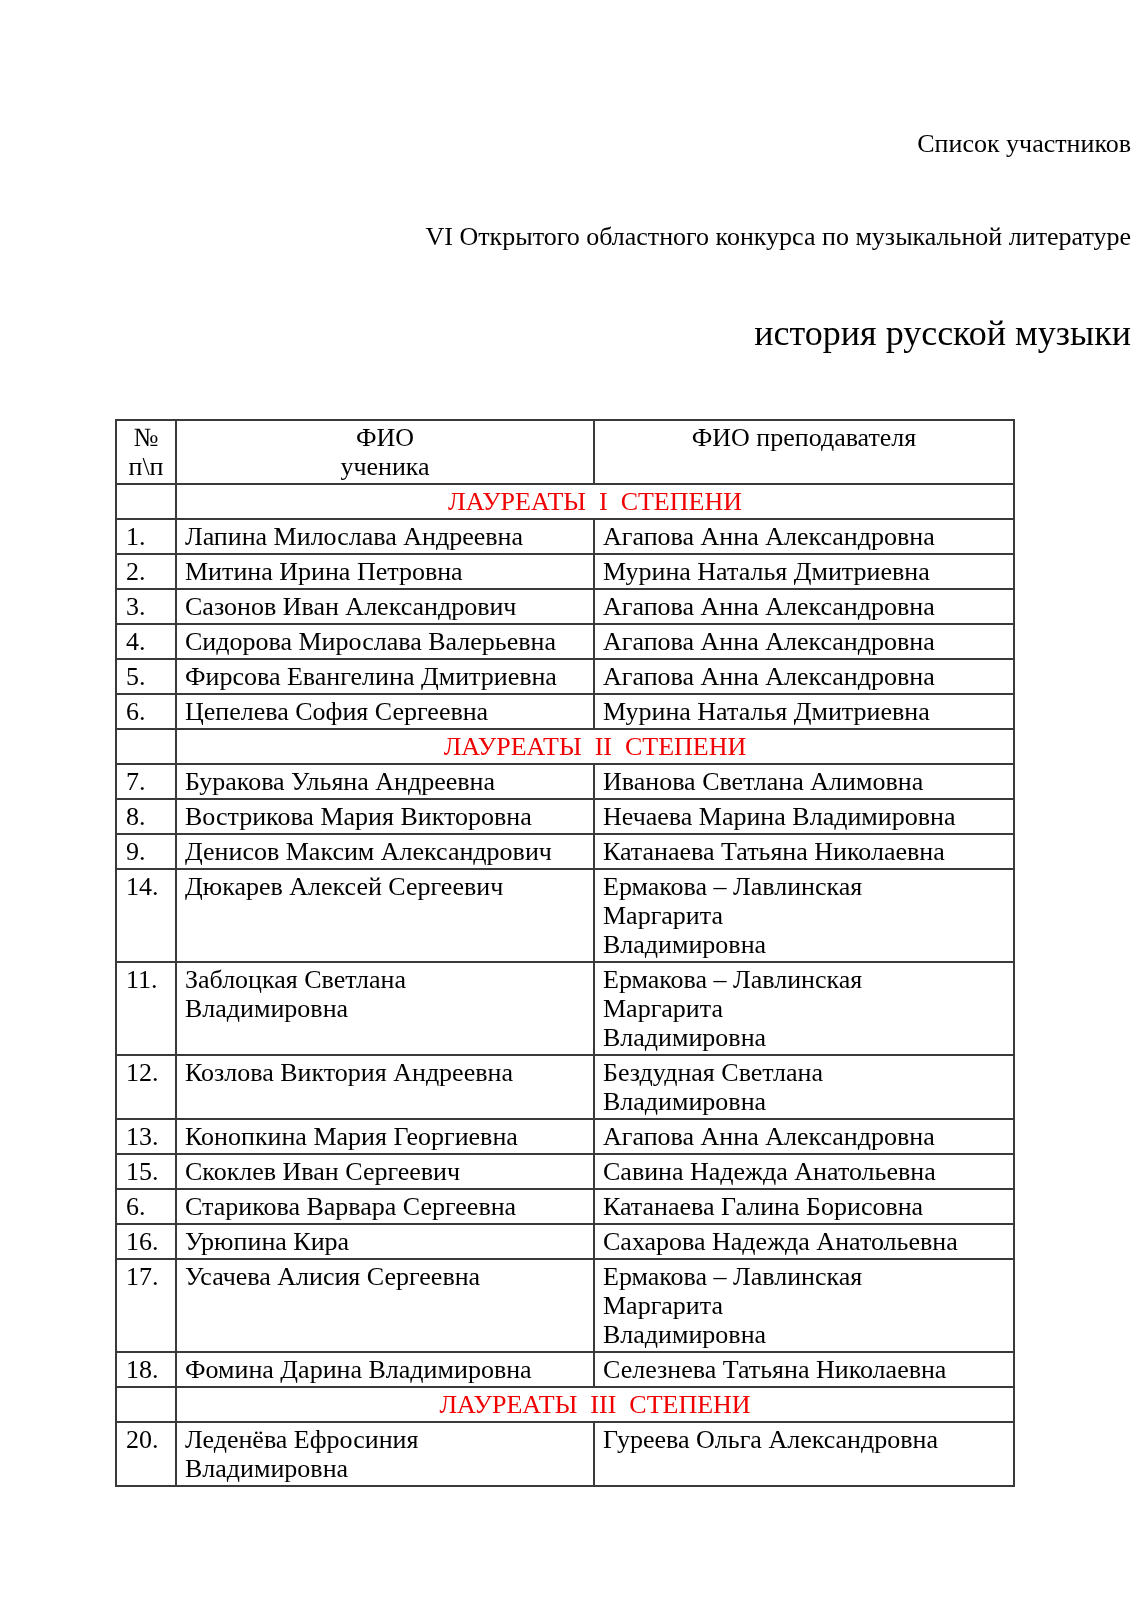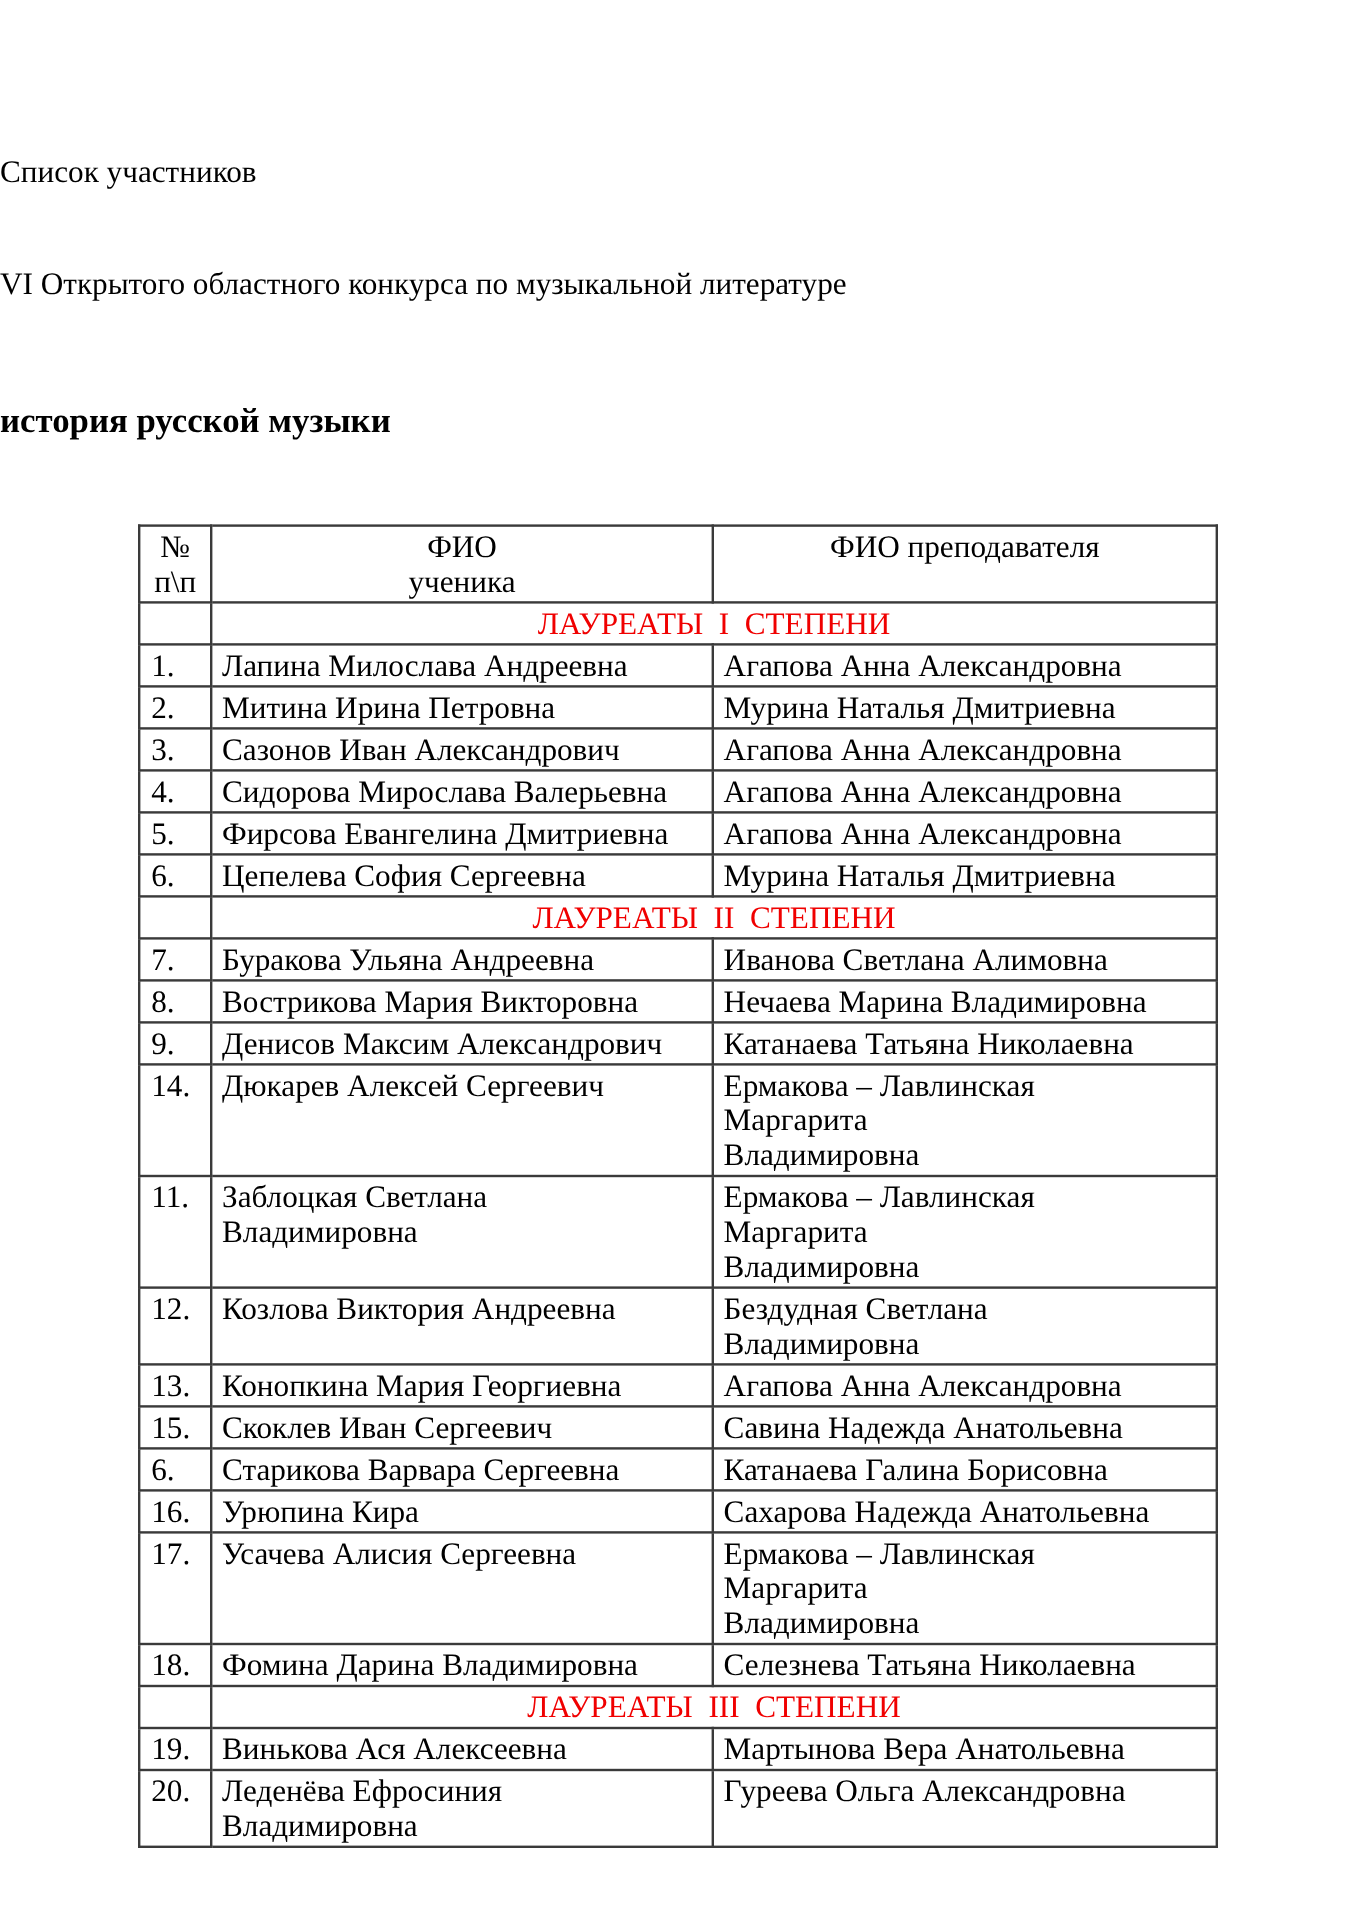--- a/index.html
+++ b/index.html
@@ -15,31 +15,31 @@
     background:var(--paper);
     color:var(--ink);
     font-family:"Liberation Serif","DejaVu Serif",serif;
   }
   .page{
     width:1131px;height:1600px;
     padding-top:66px;
     overflow:hidden;
   }
   .titles{
-    text-align:left;
+    text-align:right;
     font-size:26px;
     line-height:31px;
     white-space:pre-wrap;
   }
   .title-line{margin:0;}
   .doc-subtitle{
-    font-size:29px;
-    font-weight:bold;
+    font-size:36px;
+    font-weight:normal;
     line-height:36px;
-    margin-top:19px;
+    margin-top:1px;
   }
   table.participants{
     border-collapse:collapse;
     table-layout:fixed;
     margin:6px 0 0 115px;
     width:898px;
   }
   col.c-num{width:60px;}
   col.c-student{width:418px;}
   col.c-teacher{width:420px;}
@@ -199,25 +199,20 @@
         <td class="num">18.</td>
         <td>Фомина Дарина Владимировна</td>
         <td>Селезнева Татьяна Николаевна</td>
       </tr>
 
       <tr>
         <td class="num"></td>
         <td class="section" colspan="2">ЛАУРЕАТЫ  III  СТЕПЕНИ</td>
       </tr>
       <tr>
-        <td class="num">19.</td>
-        <td>Винькова Ася Алексеевна</td>
-        <td>Мартынова Вера Анатольевна</td>
-      </tr>
-      <tr>
         <td class="num">20.</td>
         <td>Леденёва Ефросиния
 Владимировна</td>
         <td>Гуреева Ольга Александровна</td>
       </tr>
 
     </tbody>
   </table>
 
 </div>

